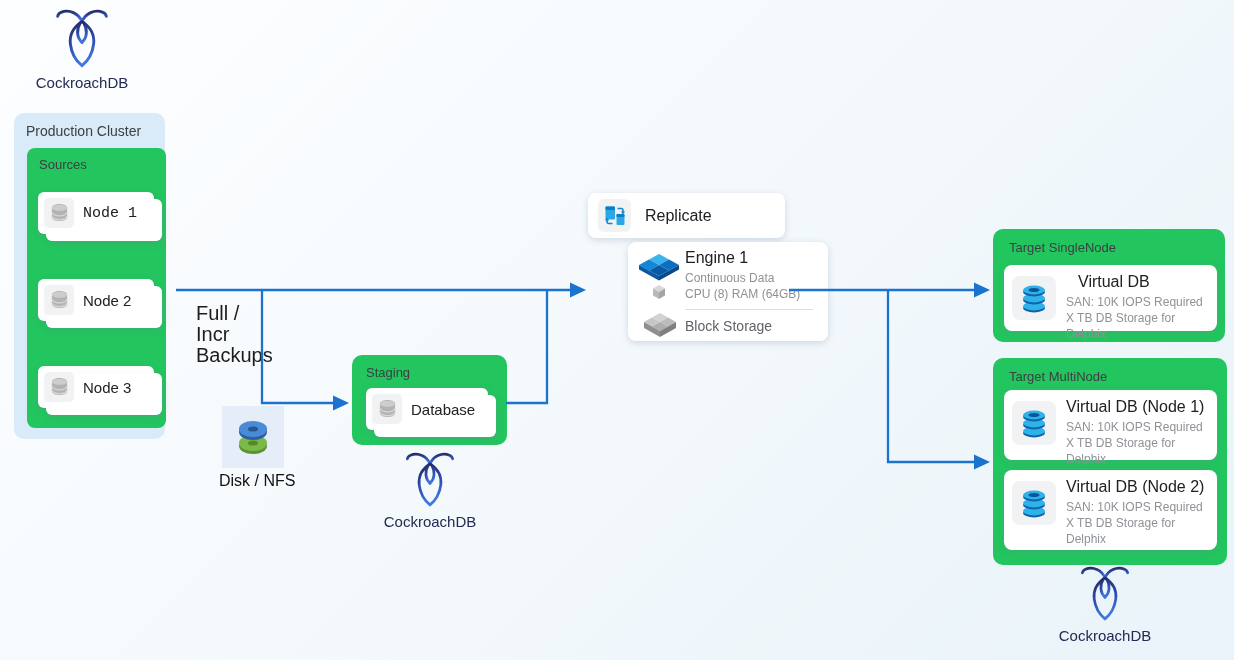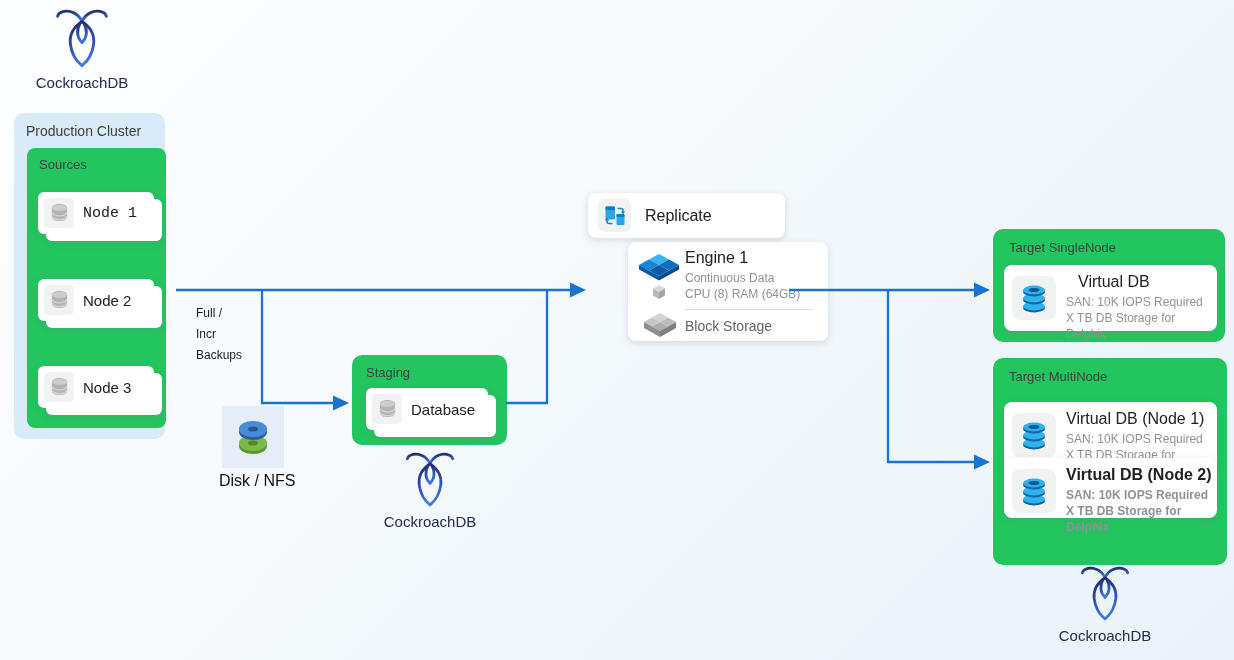--- a/index.html
+++ b/index.html
@@ -25,21 +25,21 @@
     box-shadow:0 2px 7px rgba(110,130,150,.28);}
 
   .title-16{font-size:16px;color:#202124;}
   .sub-12{font-size:12px;color:#8e9297;line-height:16px;}
 
   
   .crdb-logo{position:absolute;text-align:center;}
   .crdb-label{font-size:15px;color:#252a52;margin-top:2px;}
 
   
-  .backups-text{position:absolute;font-size:12px;color:#1c1c1c;line-height:21px;}
+  .backups-text{position:absolute;font-size:20px;color:#1c1c1c;line-height:21px;}
   .disk-box{position:absolute;background:#e4edf8;display:flex;align-items:center;justify-content:center;}
   .disk-label{position:absolute;font-size:16px;color:#111;}
 
   .divider{position:absolute;border-top:1px solid #dcdee1;}
   svg{display:block;}
 </style>
 </head>
 <body>
 
 <div class="canvas">
@@ -217,38 +217,38 @@
       </span>
       <div style="position:absolute;left:74px;top:8px;" class="title-16">Virtual DB</div>
       <div style="position:absolute;left:62px;top:29px;" class="sub-12">SAN: 10K IOPS Required</div>
       <div style="position:absolute;left:62px;top:45px;" class="sub-12">X TB DB Storage for Delphix</div>
     </div>
   </div>
 
   <div class="group-box" style="left:993px;top:358px;width:234px;height:207px;">
     <div class="box-label" style="left:16px;top:11px;">Target MultiNode</div>
 
-    <div class="panel-card" style="left:11px;top:44px;width:213px;height:70px;">
+    <div class="panel-card" style="left:11px;top:32px;width:213px;height:70px;">
       <span class="icon-chip" style="position:absolute;left:8px;top:11px;width:44px;height:44px;border-radius:8px;">
         <svg width="28" height="30" viewBox="0 0 28 30">
           <ellipse cx="14" cy="25" rx="11" ry="4.4" fill="#0e62a8"></ellipse>
           <ellipse cx="14" cy="23" rx="11" ry="4.4" fill="#2fb1ea"></ellipse>
           <ellipse cx="14" cy="17" rx="11" ry="4.4" fill="#0e62a8"></ellipse>
           <ellipse cx="14" cy="15" rx="11" ry="4.4" fill="#2fb1ea"></ellipse>
           <ellipse cx="14" cy="9" rx="11" ry="4.4" fill="#0e62a8"></ellipse>
           <ellipse cx="14" cy="7" rx="11" ry="4.4" fill="#2fb1ea"></ellipse>
           <ellipse cx="14" cy="7" rx="5.5" ry="2.1" fill="#0b5796"></ellipse>
         </svg>
       </span>
       <div style="position:absolute;left:62px;top:8px;" class="title-16">Virtual DB (Node 1)</div>
       <div style="position:absolute;left:62px;top:29px;" class="sub-12">SAN: 10K IOPS Required</div>
       <div style="position:absolute;left:62px;top:45px;" class="sub-12">X TB DB Storage for Delphix</div>
     </div>
 
-    <div class="panel-card" style="left:11px;top:100px;width:213px;height:60px;font-weight:bold;">
+    <div class="panel-card" style="left:11px;top:112px;width:213px;height:80px;">
       <span class="icon-chip" style="position:absolute;left:8px;top:11px;width:44px;height:44px;border-radius:8px;">
         <svg width="28" height="30" viewBox="0 0 28 30">
           <ellipse cx="14" cy="25" rx="11" ry="4.4" fill="#0e62a8"></ellipse>
           <ellipse cx="14" cy="23" rx="11" ry="4.4" fill="#2fb1ea"></ellipse>
           <ellipse cx="14" cy="17" rx="11" ry="4.4" fill="#0e62a8"></ellipse>
           <ellipse cx="14" cy="15" rx="11" ry="4.4" fill="#2fb1ea"></ellipse>
           <ellipse cx="14" cy="9" rx="11" ry="4.4" fill="#0e62a8"></ellipse>
           <ellipse cx="14" cy="7" rx="11" ry="4.4" fill="#2fb1ea"></ellipse>
           <ellipse cx="14" cy="7" rx="5.5" ry="2.1" fill="#0b5796"></ellipse>
         </svg>

